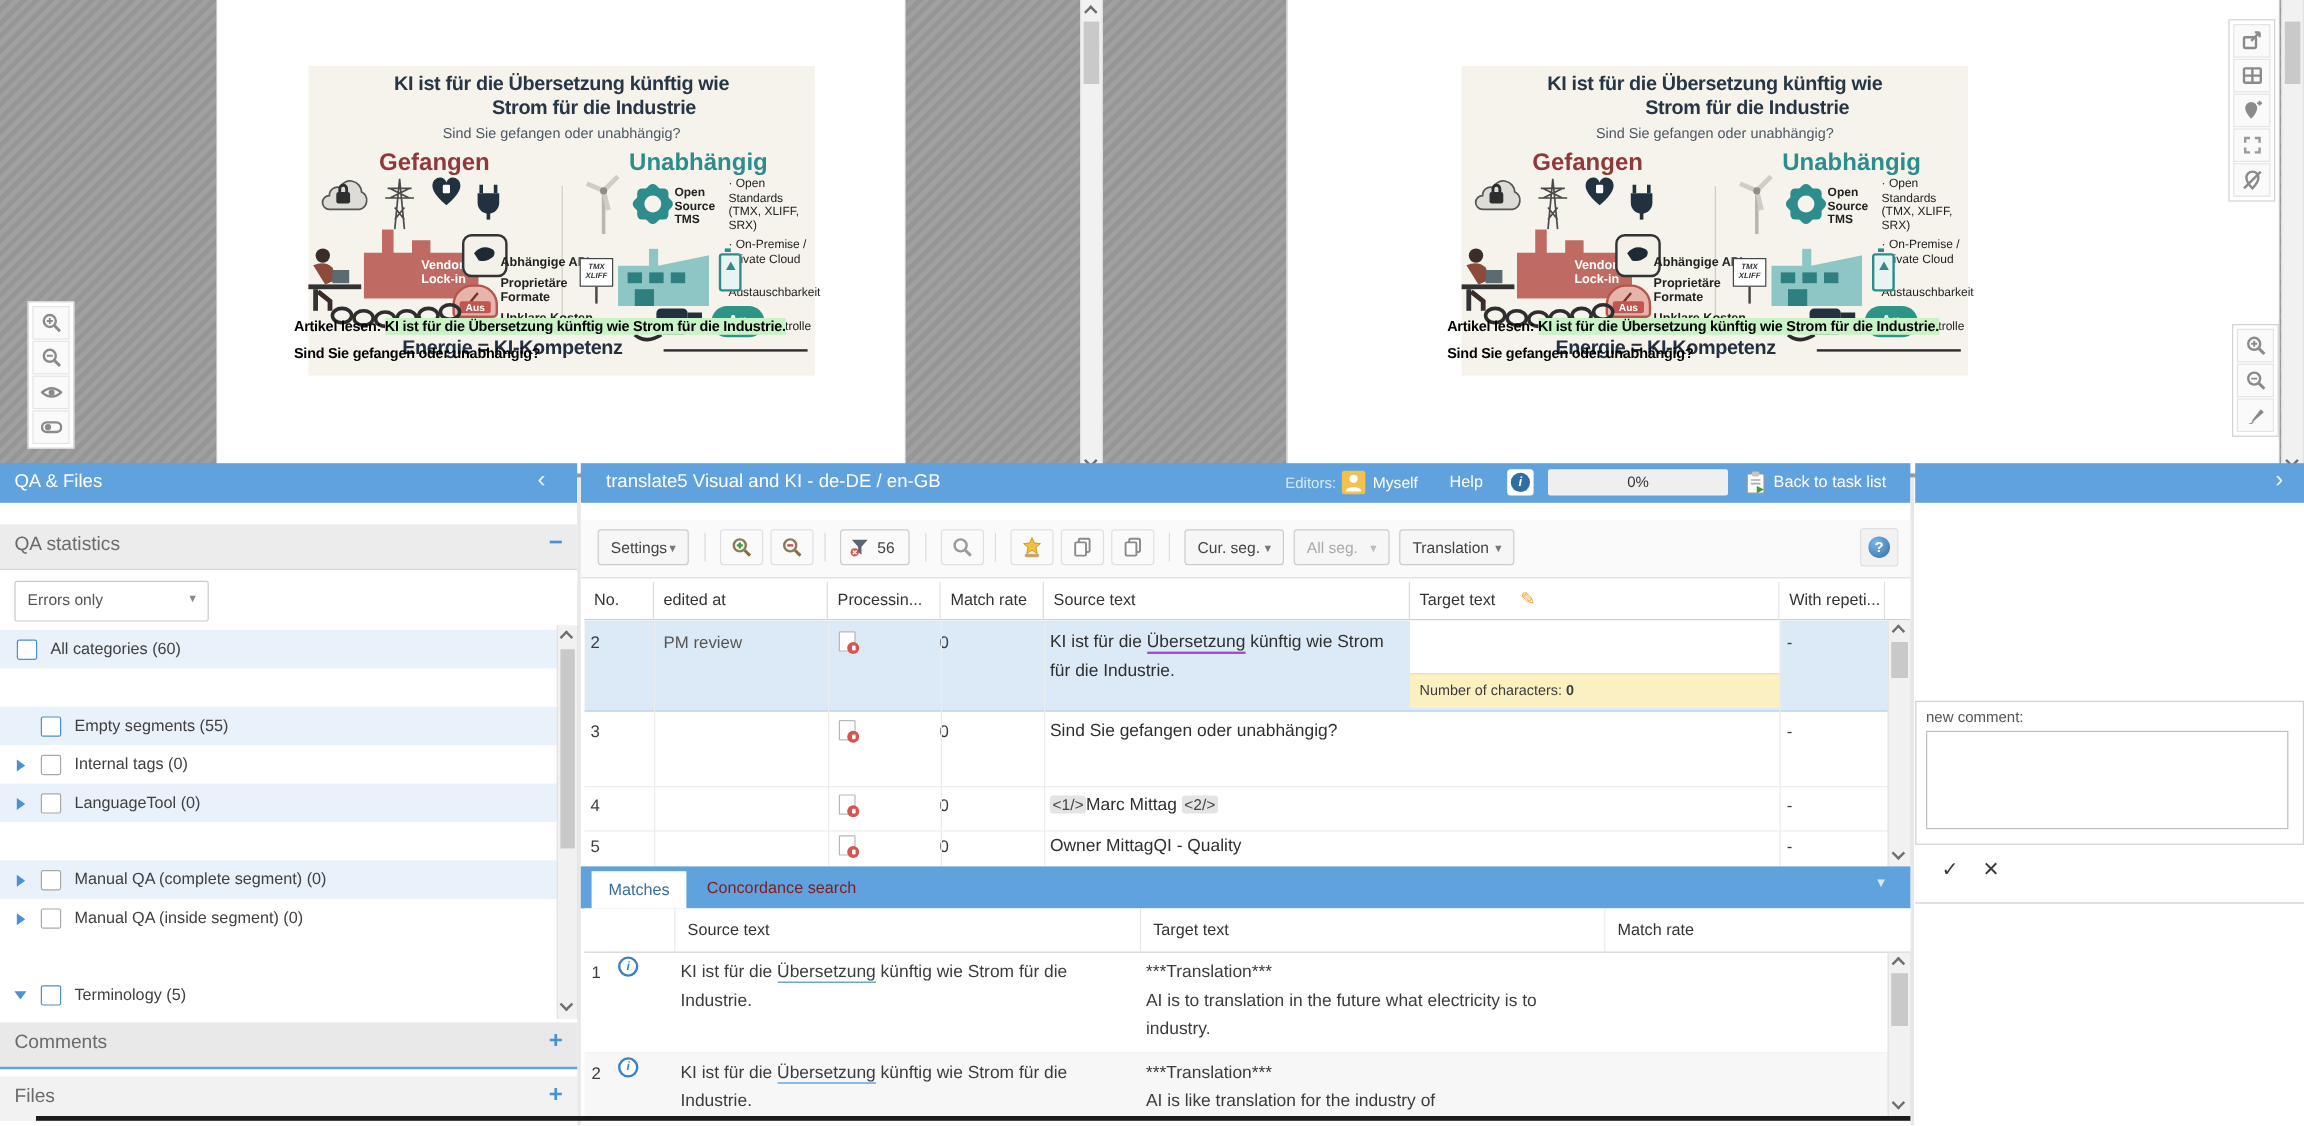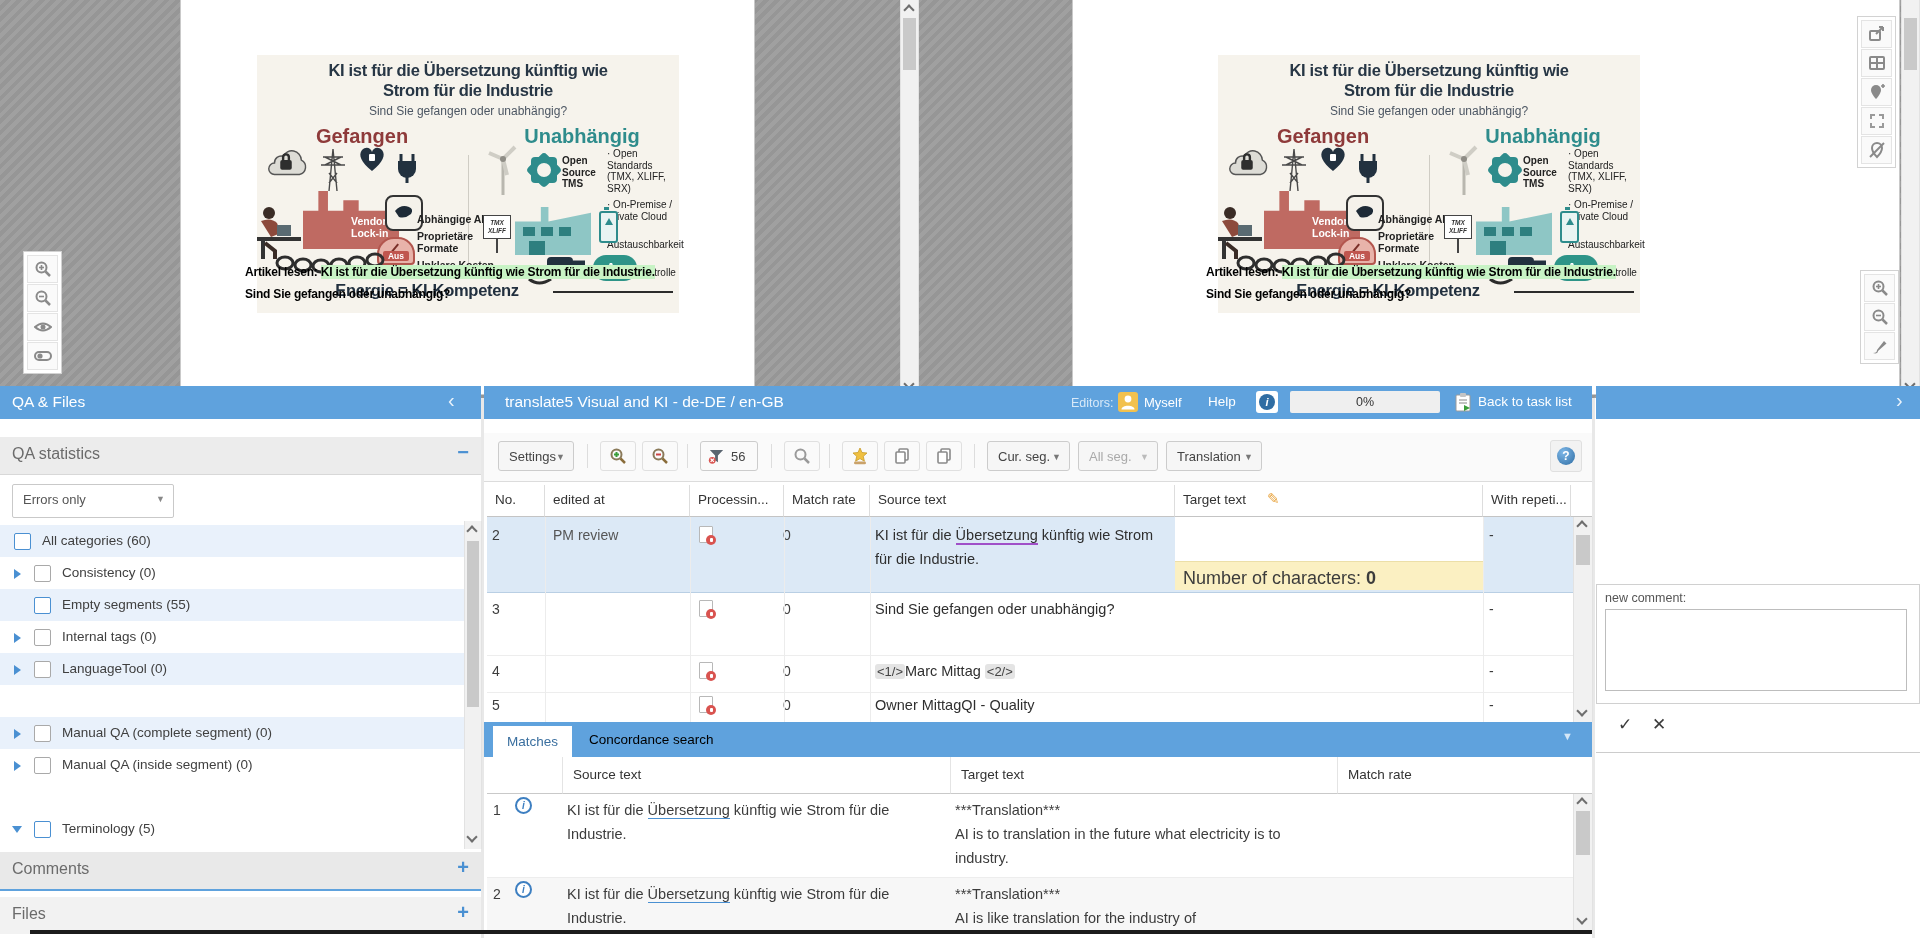--- a/index.html
+++ b/index.html
@@ -12,21 +12,21 @@
   .page{position:absolute;top:0;height:394px;background:#fff;border:1px solid #c9c9c9;border-top:none;overflow:hidden;}
   .page-left{left:180px;width:573px;}
   .page-right{left:1072px;width:826px;}
   .doc-content{position:absolute;top:0;width:460px;height:388px;}
   .page-left .doc-content{left:64px;}
   .page-right .doc-content{left:133px;}
   
   .ig{position:absolute;left:12px;top:55px;width:422px;height:258px;background:#f6f3ec;}
   .ig *{position:absolute;}
   .ig-title{left:0;top:6px;width:422px;text-align:center;font-weight:bold;font-size:16.5px;letter-spacing:-.3px;color:#273645;}
-  .ig-title2{top:26px;}
+  .ig-title2{top:26px;padding-left:27px;}
   .ig-sub{left:0;top:49px;width:422px;text-align:center;font-size:12px;color:#4c5663;}
   .ig-head{font-weight:bold;font-size:20px;}
   .ig-head-l{left:30px;top:70px;width:150px;text-align:center;color:#8e3a3a;}
   .ig-head-r{left:245px;top:70px;width:160px;text-align:center;color:#2e8c8c;}
   .ig-div{left:211px;top:100px;width:1px;height:108px;background:#cfccc4;}
   .ig-factory{left:46px;top:136px;width:96px;height:58px;background:#bf6a62;
      clip-path:polygon(0 100%,0 34%,16% 34%,16% 0,26% 0,26% 34%,42% 34%,42% 16%,58% 16%,58% 34%,100% 34%,100% 100%);}
   .ig-factory-txt{left:8px;top:24px;width:80px;text-align:center;color:#fff;font-weight:bold;font-size:10.5px;line-height:12px;}
   .ig-list-l{left:160px;top:158px;width:82px;font-size:10.5px;font-weight:bold;color:#222;line-height:12.5px;}
   .ig-list-l div{position:static;margin-bottom:4px;}
@@ -98,21 +98,21 @@
   .term-u{border-bottom:2px solid #a050c8;}
   .term-u-b{border-bottom:1px solid #4a90d2;}
   .tagchip{background:#e4e4e4;border-radius:3px;padding:0 2px;color:#444;font-size:13px;}
   .lockdoc{position:absolute;width:12px;height:15px;background:#fff;border:1px solid #b8b8b8;border-radius:1px;}
   .lockdoc i{position:absolute;right:-4px;bottom:-3px;width:10px;height:10px;background:#d9534f;border-radius:50%;}
   .lockdoc i:before{content:"";position:absolute;left:3.5px;top:3px;width:3px;height:4px;background:#fff;border-radius:1px;}
   
   .mtab-bar{position:absolute;left:484px;top:722px;width:1108px;height:35px;background:#5fa2dd;}
   .mtab{position:absolute;font-size:13.5px;}
   .mtab-active{left:9px;top:4px;height:31px;background:#fff;color:#3a6f9f;padding:0 14px;line-height:31px;}
-  .mtab-idle{left:105px;top:10px;color:#000000;}
+  .mtab-idle{left:105px;top:10px;color:#7f1d1d;}
   .mh{position:absolute;top:757px;height:37px;background:#fff;border-bottom:1px solid #c9c9c9;border-right:1px solid #e4e4e4;box-sizing:border-box;font-size:13.5px;color:#333;}
   .mh span{position:absolute;left:10px;top:10px;}
   .m-txt{font-size:14.5px;line-height:24px;color:#3c3c3c;white-space:normal;}
   .info-ic{position:absolute;width:13px;height:13px;border:2px solid #3d7fc1;border-radius:50%;color:#3d7fc1;font-size:10px;font-weight:bold;font-style:italic;text-align:center;line-height:13px;background:#fff;}
   .comment-body{position:absolute;left:1596px;top:584px;width:324px;height:120px;background:#fff;border:1px solid #d0d0d0;box-sizing:border-box;}
   .comment-body .lab{position:absolute;left:8px;top:6px;font-size:12.5px;color:#555;}
   .comment-body textarea{position:absolute;left:8px;top:24px;width:302px;height:82px;border:1px solid #bdbdbd;resize:none;box-sizing:border-box;background:#fff;}
   .cbtn{position:absolute;top:714px;font-size:17px;color:#3c3c3c;}
   .disabled{color:#aaa;}
   .bottom-bar{position:absolute;left:30px;top:930px;width:1562px;height:4px;background:#1c1c1c;}
@@ -488,25 +488,20 @@
     </div>
     <div class="combo" style="left:12px;top:51px;width:160px;height:32px;">
       <div class="val">Errors only</div>
       <div class="arr">▼</div>
     </div>
 
     <div class="tree-row stripe" style="top:92px;">
       <div class="cb cb-blue" style="left:14px;"></div>
       <div class="tree-lbl" style="left:42px;">All categories (60)</div>
     </div>
-    <div class="tree-row" style="top:124px;">
-      <div class="exp exp-col" style="left:14px;"></div>
-      <div class="cb" style="left:34px;"></div>
-      <div class="tree-lbl" style="left:62px;">Consistency (0)</div>
-    </div>
     <div class="tree-row stripe" style="top:156px;">
       <div class="cb cb-blue" style="left:34px;"></div>
       <div class="tree-lbl" style="left:62px;">Empty segments (55)</div>
     </div>
     <div class="tree-row" style="top:188px;">
       <div class="exp exp-col" style="left:14px;"></div>
       <div class="cb" style="left:34px;"></div>
       <div class="tree-lbl" style="left:62px;">Internal tags (0)</div>
     </div>
     <div class="tree-row stripe" style="top:220px;">
@@ -650,21 +645,21 @@
       <div class="cell-txt" style="left:5px;top:10px;">2</div>
       <div class="cell-txt" style="left:66px;top:10px;color:#555;">PM review</div>
       <span class="lockdoc" style="left:212px;top:9px;">
           <i></i>
         </span>
       <div class="cell-txt" style="left:296px;top:10px;">0</div>
       <div class="cell-txt seg-src" style="left:388px;top:6px;width:290px;">
         <span>KI ist für die </span><span class="term-u">Übersetzung</span><span> künftig wie Strom für die Industrie.</span>
       </div>
       <div class="abs" style="left:688px;top:0;width:308px;height:44px;background:#fff;"></div>
-      <div class="abs" style="left:688px;top:44px;width:308px;height:28px;background:#fbf0c2;border-top:1px solid #ecdfa8;font-size:18px;color:#3c3c3c;">
+      <div class="abs" style="left:688px;top:44px;width:308px;height:28px;background:#fbf0c2;border-top:1px solid #ecdfa8;font-size:12px;color:#3c3c3c;">
         <span class="abs" style="left:8px;top:6px;"><span>Number of characters: </span><b>0</b></span>
       </div>
       <div class="cell-txt" style="left:1002px;top:10px;">-</div>
     </div>
 
     <div class="abs" style="left:0;top:76px;width:1105px;height:62px;border-bottom:1px solid #ededed;">
       <div class="cell-txt" style="left:5px;top:8px;">3</div>
       <span class="lockdoc" style="left:212px;top:7px;">
           <i></i>
         </span>

